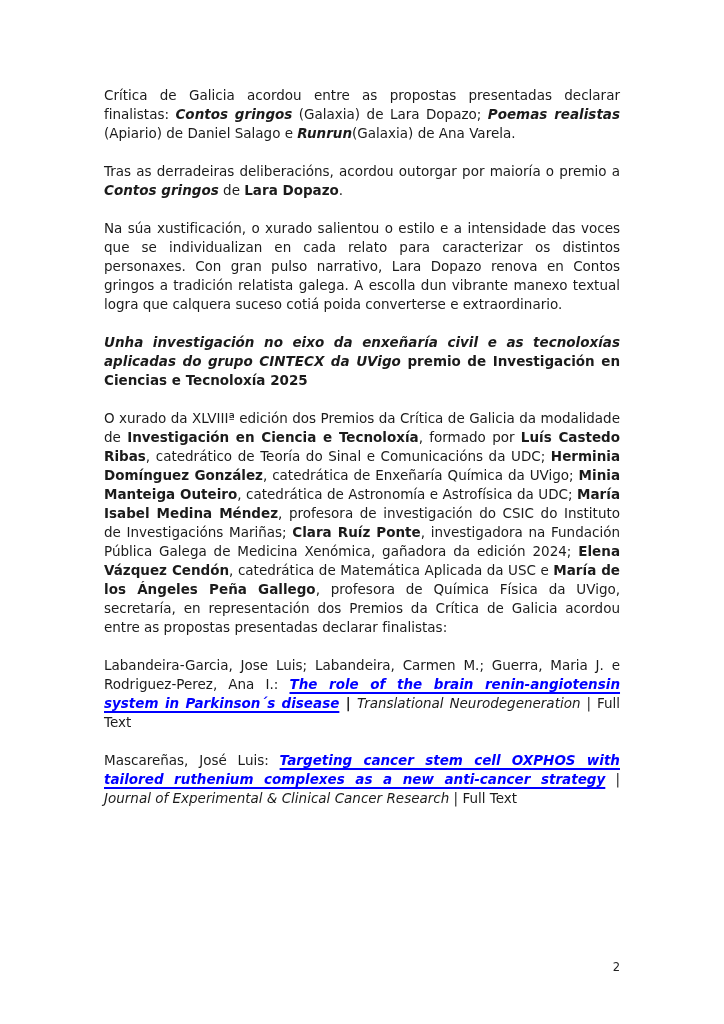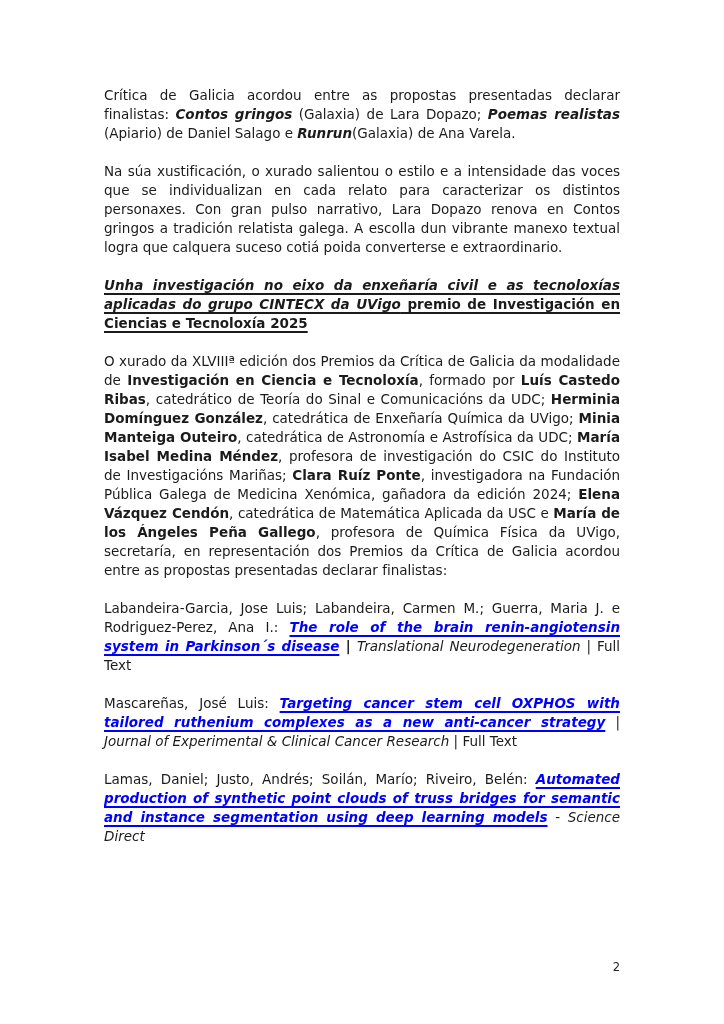--- a/index.html
+++ b/index.html
@@ -27,21 +27,20 @@
     padding: 0;
     font-size: 13.5px;
     line-height: 19px;
     font-weight: normal;
     text-align: justify;
   }
   .b  { font-weight: bold; }
   .i  { font-style: italic; }
   .bi { font-weight: bold; font-style: italic; }
   .u  {
-    text-decoration: underline;
     text-decoration-thickness: 1.6px;
     text-underline-offset: 2.5px;
     margin-top: 16px;
   }
   a.link {
     color: #0000ff;
     font-weight: bold;
     font-style: italic;
     text-decoration: underline;
     text-decoration-thickness: 1.6px;
@@ -58,29 +57,29 @@
   }
 </style>
 </head>
 <body>
 
 <div class="page">
   <div class="content">
 
     <p><span>Crítica de Galicia acordou entre as propostas presentadas declarar finalistas: </span><span class="bi">Contos gringos</span><span> (Galaxia) de Lara Dopazo; </span><span class="bi">Poemas realistas</span><span> (Apiario) de Daniel Salago e </span><span class="bi">Runrun</span><span>(Galaxia) de Ana Varela.</span></p>
 
+    <p><span>Tras as derradeiras deliberacións, acordou outorgar por maioría o premio a </span><span class="bi">Contos gringos</span><span> de </span><span class="b">Lara Dopazo</span><span>.</span></p>
 
     <p><span>Na súa xustificación, o xurado salientou o estilo e a intensidade das voces que se individualizan en cada relato para caracterizar os distintos personaxes. Con gran pulso narrativo, Lara Dopazo renova en Contos gringos a tradición relatista galega. A escolla dun vibrante manexo textual logra que calquera suceso cotiá poida converterse e extraordinario.</span></p>
 
     <h2><span class="bi u">Unha investigación no eixo da enxeñaría civil e as tecnoloxías aplicadas do grupo CINTECX da UVigo</span><span class="b u"> premio de Investigación en Ciencias e Tecnoloxía 2025</span></h2>
 
     <p><span>O xurado da XLVIIIª edición dos Premios da Crítica de Galicia da modalidade de </span><span class="b">Investigación en Ciencia e Tecnoloxía</span><span>, formado por </span><span class="b">Luís Castedo Ribas</span><span>, catedrático de Teoría do Sinal e Comunicacións da UDC; </span><span class="b">Herminia Domínguez González</span><span>, catedrática de Enxeñaría Química da UVigo; </span><span class="b">Minia Manteiga Outeiro</span><span>, catedrática de Astronomía e Astrofísica da UDC; </span><span class="b">María Isabel Medina Méndez</span><span>, profesora de investigación do CSIC do Instituto de Investigacións Mariñas; </span><span class="b">Clara Ruíz Ponte</span><span>, investigadora na Fundación Pública Galega de Medicina Xenómica, gañadora da edición 2024; </span><span class="b">Elena Vázquez Cendón</span><span>, catedrática de Matemática Aplicada da USC e </span><span class="b">María de los Ángeles Peña Gallego</span><span>, profesora de Química Física da UVigo, secretaría, en representación dos Premios da Crítica de Galicia acordou entre as propostas presentadas declarar finalistas:</span></p>
 
     <p><span>Labandeira-Garcia, Jose Luis; Labandeira, Carmen M.; Guerra, Maria J. e Rodriguez-Perez, Ana I.: </span><a class="link">The role of the brain renin-angiotensin system in Parkinson´s disease</a><span class="b"> | </span><span class="i">Translational Neurodegeneration</span><span> | Full Text</span></p>
 
     <p><span>Mascareñas, José Luis: </span><a class="link">Targeting cancer stem cell OXPHOS with tailored ruthenium complexes as a new anti-cancer strategy</a><span> | </span><span class="i">Journal of Experimental &amp; Clinical Cancer Research</span><span> | Full Text</span></p>
 
-    <p><span>Lamas, Daniel; Justo, Andrés; Soilán, Marío; Riveiro, Belén: </span><a class="link">Automated production of synthetic point clouds of truss bridges for semantic and instance segmentation using deep learning models</a><span> - </span><span class="i">Science Direct</span></p>
 
   </div>
 
   <div class="page-footer">2</div>
 </div>
 
 </body></html>

